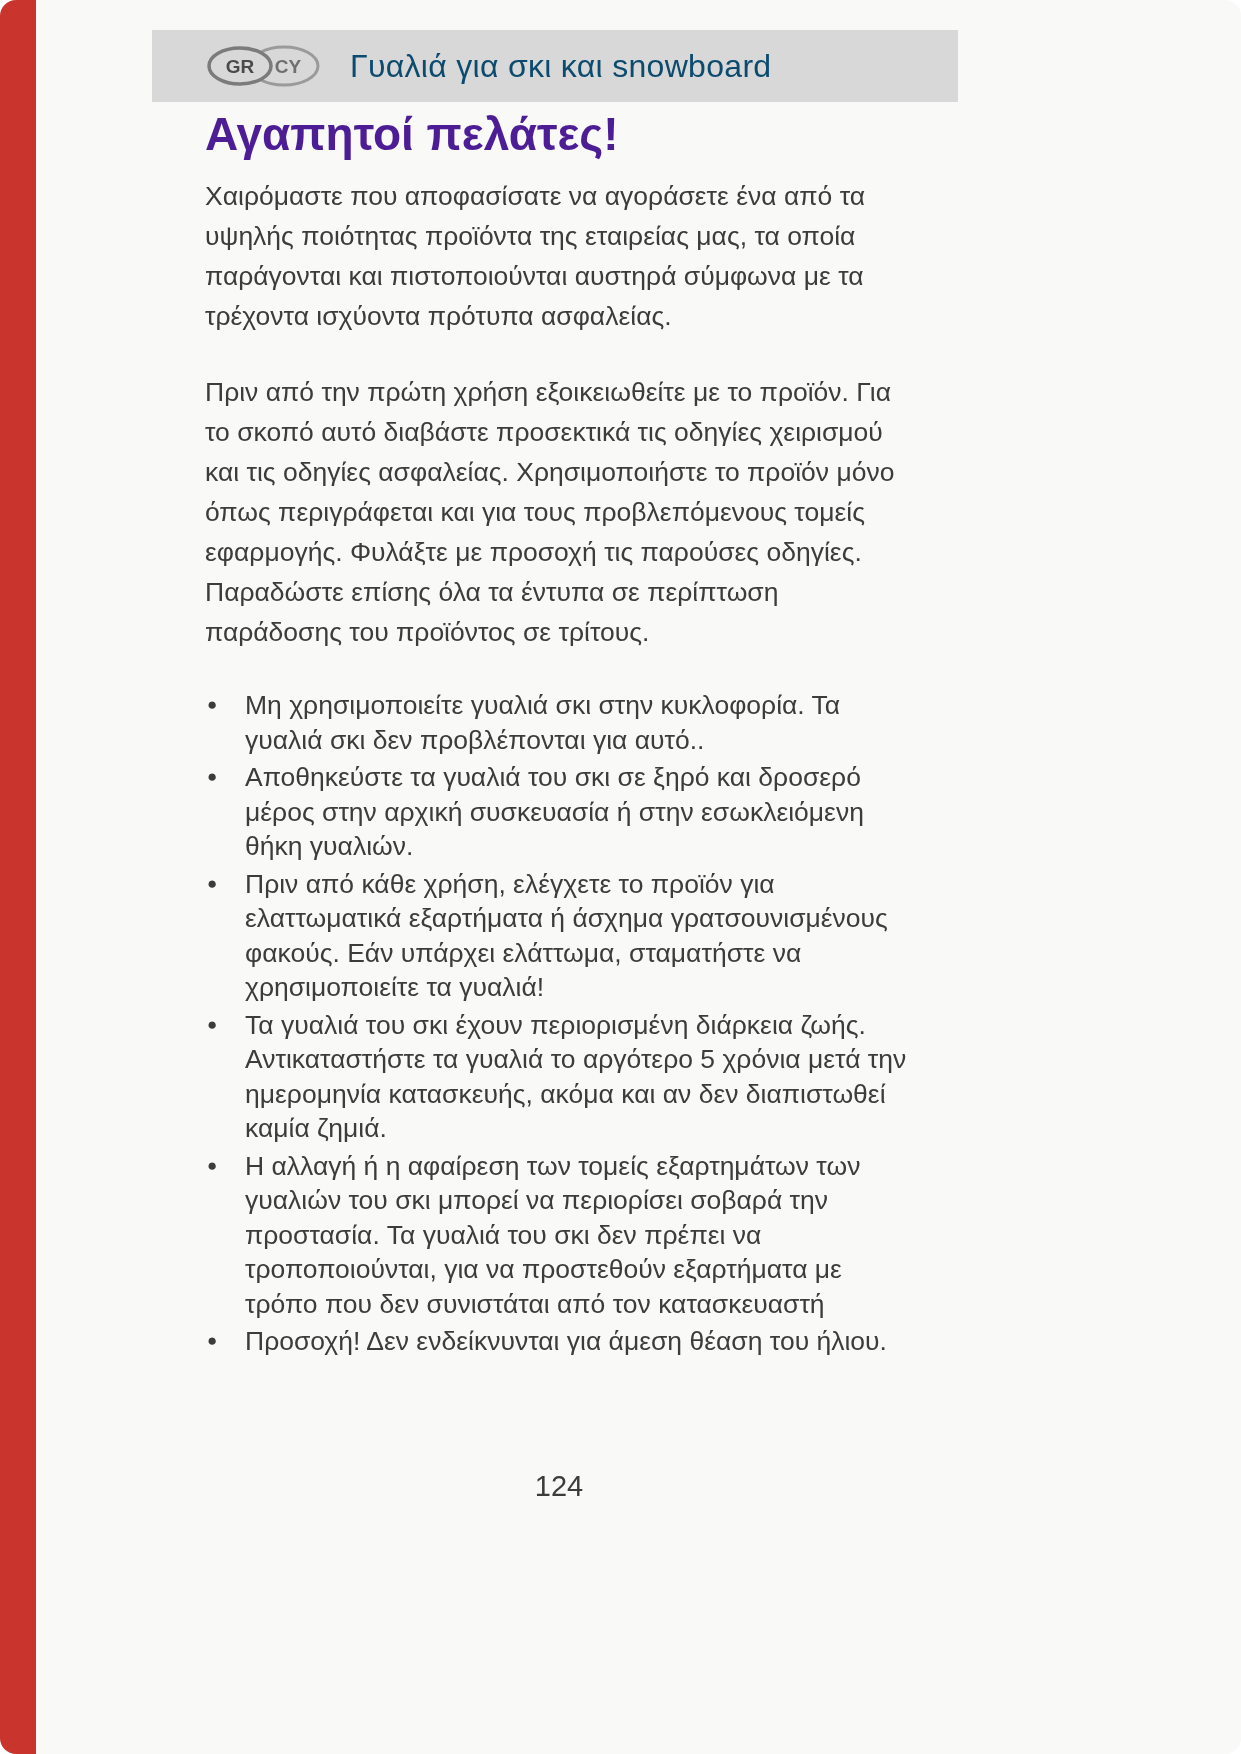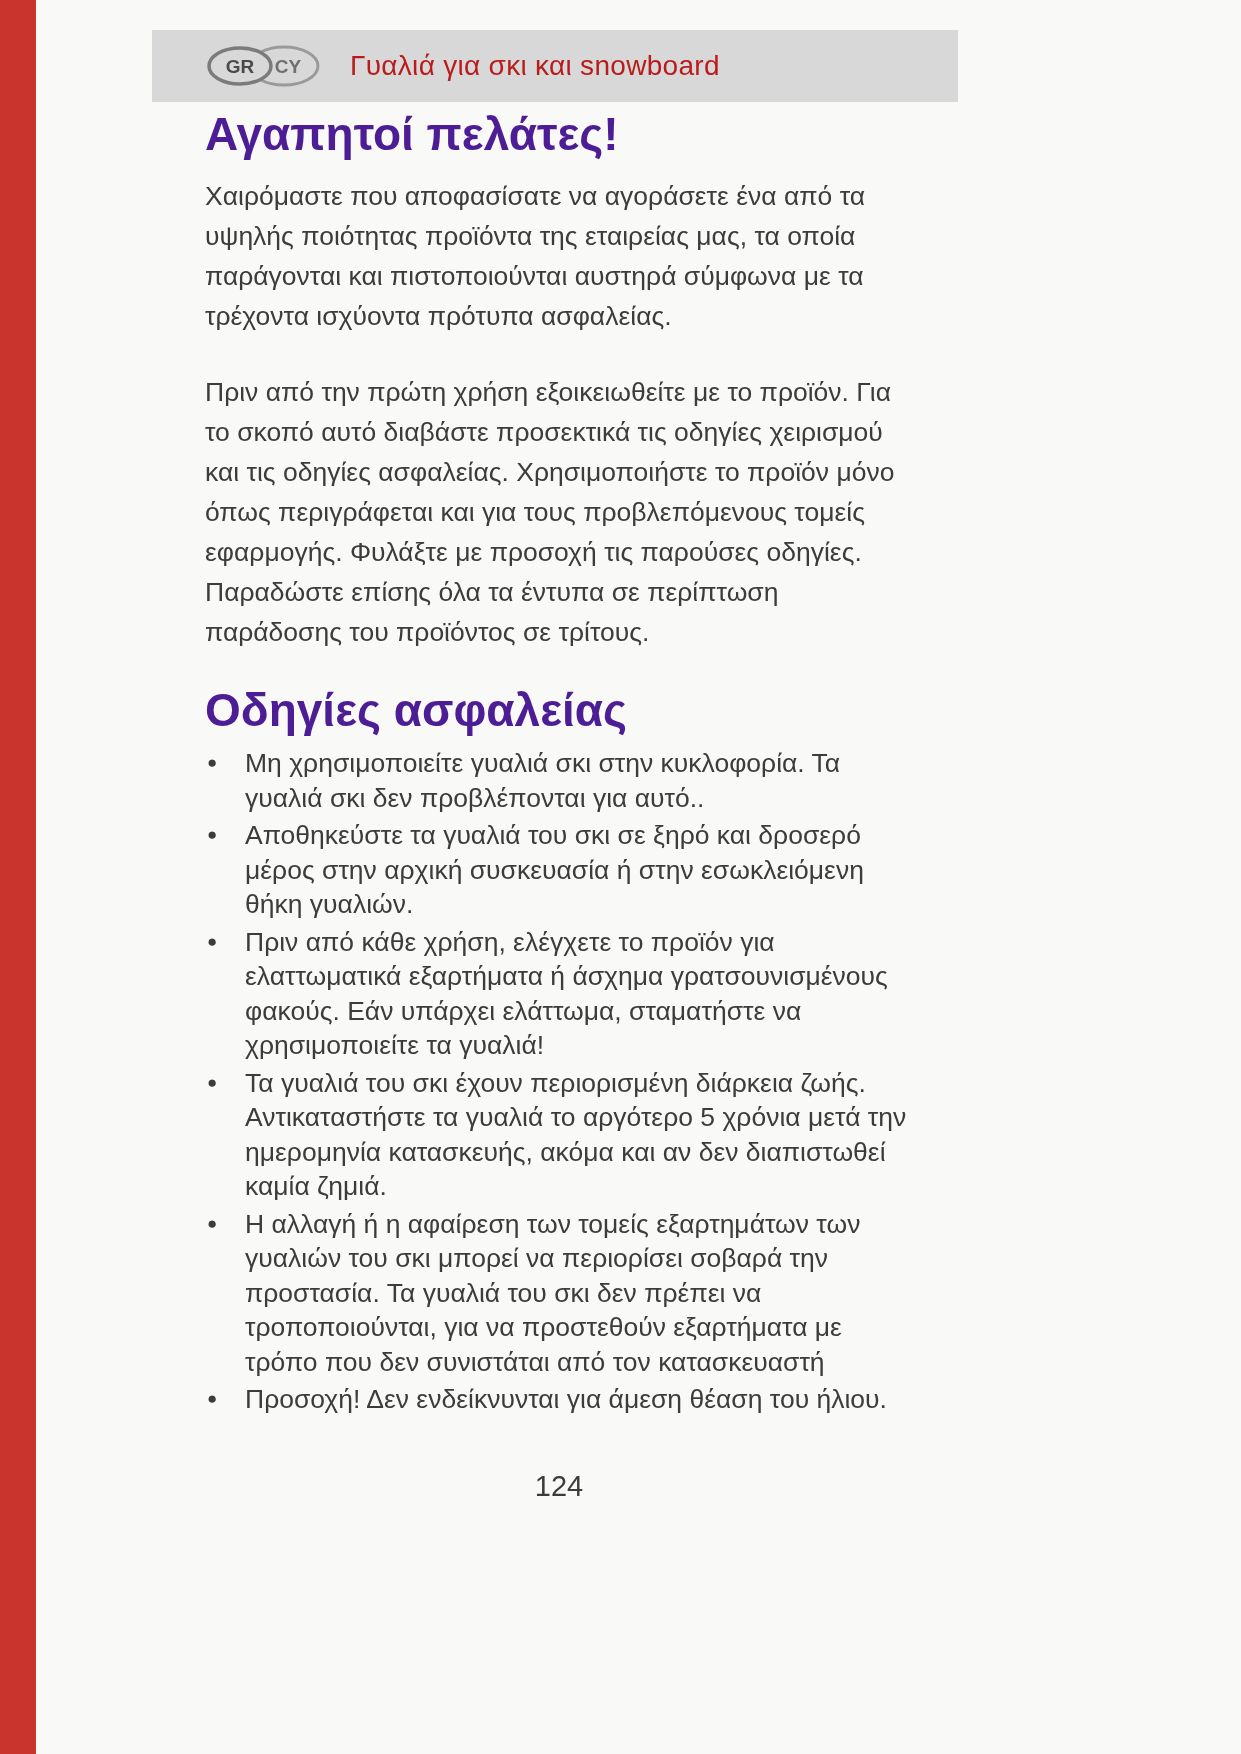--- a/index.html
+++ b/index.html
@@ -6,41 +6,42 @@
   html, body { background: #ffffff; }
   body {
     width: 1241px; height: 1754px;
     font-family: "Liberation Sans", sans-serif;
   }
   .page {
     position: relative;
     width: 1241px; height: 1754px;
     background: #f9f9f7;
     overflow: hidden;
+    border-radius: 16px;
   }
   .red-strip {
     position: absolute;
     left: 0; top: 0;
     width: 36px; height: 100%;
     background: #c9342c;
   }
   .header-bar {
     position: absolute;
     left: 152px; top: 30px;
     width: 806px; height: 72px;
     background: #d8d8d8;
     display: flex;
     align-items: center;
     padding-left: 52px;
     gap: 24px;
   }
   .badge { flex: 0 0 auto; display: block; }
   .header-title {
-    font-size: 28px;
-    color: #b91c1c;
+    font-size: 32px;
+    color: #0c4a6e;
     letter-spacing: 0.3px;
     white-space: nowrap;
   }
   .content {
     position: absolute;
     left: 205px; top: 112px;
     width: 708px;
     color: #3c3c3c;
   }
   .section-heading {
@@ -99,21 +100,20 @@
   </div>
 
   <div class="content">
 
     <h1 class="section-heading">Αγαπητοί πελάτες!</h1>
 
     <p class="body-para">Χαιρόμαστε που αποφασίσατε να αγοράσετε ένα από τα υψηλής ποιότητας προϊόντα της εταιρείας μας, τα οποία παράγονται και πιστοποιούνται αυστηρά σύμφωνα με τα τρέχοντα ισχύοντα πρότυπα ασφαλείας.</p>
 
     <p class="body-para">Πριν από την πρώτη χρήση εξοικειωθείτε με το προϊόν. Για το σκοπό αυτό διαβάστε προσεκτικά τις οδηγίες χειρισμού και τις οδηγίες ασφαλείας. Χρησιμοποιήστε το προϊόν μόνο όπως περιγράφεται και για τους προβλεπόμενους τομείς εφαρμογής. Φυλάξτε με προσοχή τις παρούσες οδηγίες. Παραδώστε επίσης όλα τα έντυπα σε περίπτωση παράδοσης του προϊόντος σε τρίτους.</p>
 
-    <h2 class="section-heading safety">Οδηγίες ασφαλείας</h2>
 
     <ul class="safety-list">
       <li>Μη χρησιμοποιείτε γυαλιά σκι στην κυκλοφορία. Τα γυαλιά σκι δεν προβλέπονται για αυτό..</li>
       <li>Αποθηκεύστε τα γυαλιά του σκι σε ξηρό και δροσερό μέρος στην αρχική συσκευασία ή στην εσωκλειόμενη θήκη γυαλιών.</li>
       <li>Πριν από κάθε χρήση, ελέγχετε το προϊόν για ελαττωματικά εξαρτήματα ή άσχημα γρατσουνισμένους φακούς. Εάν υπάρχει ελάττωμα, σταματήστε να χρησιμοποιείτε τα γυαλιά!</li>
       <li>Τα γυαλιά του σκι έχουν περιορισμένη διάρκεια ζωής. Αντικαταστήστε τα γυαλιά το αργότερο 5 χρόνια μετά την ημερομηνία κατασκευής, ακόμα και αν δεν διαπιστωθεί καμία ζημιά.</li>
       <li>Η αλλαγή ή η αφαίρεση των τομείς εξαρτημάτων των γυαλιών του σκι μπορεί να περιορίσει σοβαρά την προστασία. Τα γυαλιά του σκι δεν πρέπει να τροποποιούνται, για να προστεθούν εξαρτήματα με τρόπο που δεν συνιστάται από τον κατασκευαστή</li>
       <li>Προσοχή! Δεν ενδείκνυνται για άμεση θέαση του ήλιου.</li>
     </ul>
 

